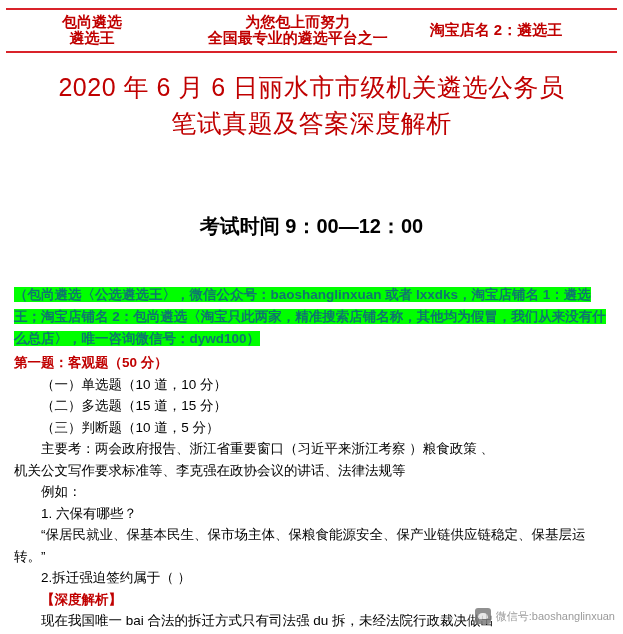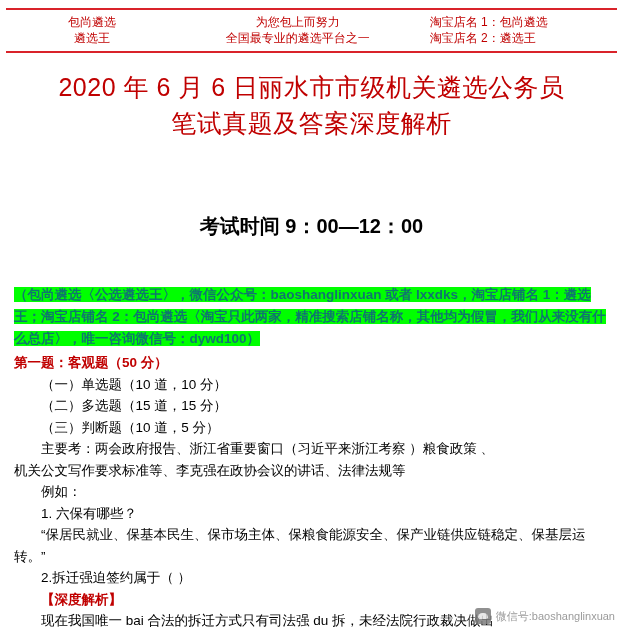--- a/index.html
+++ b/index.html
@@ -26,23 +26,23 @@
   .header {
     border-top: 2px solid #d9232a;
     border-bottom: 2px solid #d9232a;
     margin: 8px 6px 0 6px;
     padding: 4px 0 5px 0;
     display: flex;
     align-items: center;
     justify-content: space-between;
   }
   .header-col {
-    font-weight: normal;
+    font-weight: bold;
     color: #c00000;
-    font-size: 12px;
+    font-size: 15px;
     line-height: 16px;
     text-align: center;
     padding: 0 4px;
     white-space: nowrap;
   }
   .header-col.left { width: 170px; }
   .header-col.mid { width: 240px; }
   .header-col.right { width: 190px; text-align: left; padding-left: 12px;}
 
   
@@ -135,21 +135,20 @@
   <div class="header">
     <div class="header-col left">
       <div>包尚遴选</div>
       <div>遴选王</div>
     </div>
     <div class="header-col mid">
       <div>为您包上而努力</div>
       <div>全国最专业的遴选平台之一</div>
     </div>
     <div class="header-col right">
-      <div>淘宝店名 1：包尚遴选</div>
       <div>淘宝店名 2：遴选王</div>
     </div>
   </div>
 
   <div class="title">
     <span class="line1">2020 年 6 月 6 日丽水市市级机关遴选公务员</span>
     <span class="line2">笔试真题及答案深度解析</span>
   </div>
 
   <div class="exam-time">考试时间 9：00—12：00</div>

